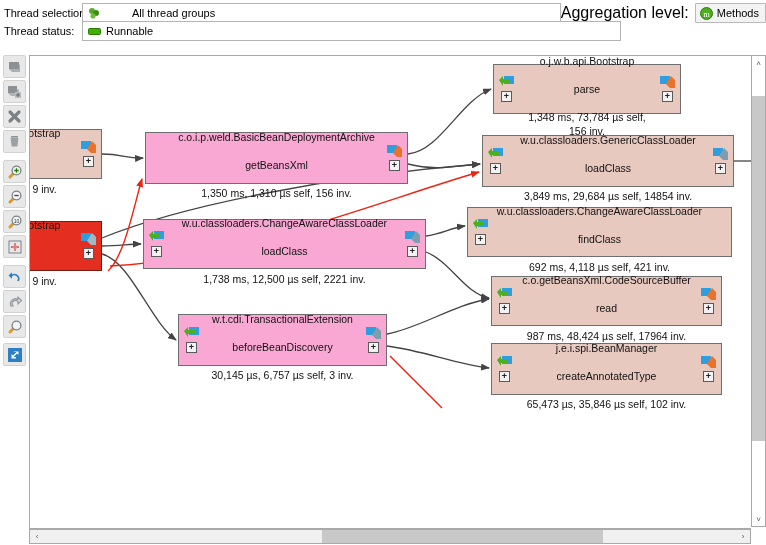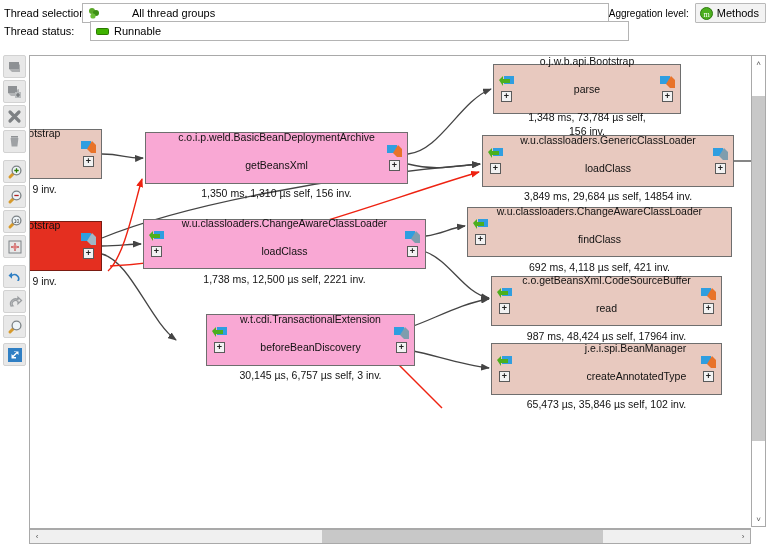--- a/index.html
+++ b/index.html
@@ -25,21 +25,21 @@
     background: #ffffff;
   }
   .row {
     position: absolute;
     left: 0; right: 0;
     height: 22px;
     display: flex;
     align-items: center;
   }
   .row1 { top: 2px; }
-  .row2 { top: 20px; gap: 8px; }
+  .row2 { top: 20px; }
 
   .field-label {
     font-size: 11px;
     color: #000;
     white-space: nowrap;
     padding-left: 4px;
     width: 78px;
   }
   .field-box {
     height: 20px;
@@ -49,21 +49,21 @@
     align-items: center;
     gap: 5px;
     padding: 0 5px;
     box-sizing: border-box;
     font-size: 11px;
   }
   .row1 .field-box { width: 539px; gap: 32px; }
   .row2 .field-box { width: 539px; }
 
   .agg-label {
-    font-size: 10px;
+    font-size: 16px;
     white-space: nowrap;
   }
   .agg-btn {
     margin-left: 6px;
     height: 20px;
     border: 1px solid #b9b9b9;
     background: #f3f3f3;
     display: flex;
     align-items: center;
     gap: 4px;
@@ -515,21 +515,21 @@
           <span class="ico">
             <svg width="15" height="13" viewBox="0 0 15 13">
               <rect x="0" y="0" width="10" height="8" fill="#2f9ee0"></rect>
               <path d="M6 8 l4 4 h5 v-8 l-4 -4" fill="#7f9dad"></path>
             </svg>
           </span>
           <span class="plusbox">+</span>
         </div>
       </div>
 
-      <div class="node grey" style="left:148px; top:258px; width:209px; height:52px;margin-left:28px;">
+      <div class="node grey" style="left:148px; top:258px; width:209px; height:52px;">
         <div class="label">
           <span>w.t.cdi.TransactionalExtension</span><br>
           <span>beforeBeanDiscovery</span><br>
           <span>30,145 µs, 6,757 µs self, 3 inv.</span>
         </div>
         <div class="node-ico-left">
           <span class="ico">
             <svg width="15" height="13" viewBox="0 0 15 13">
               <rect x="5" y="0" width="10" height="8" fill="#2f9ee0"></rect>
               <path d="M0 4 l4 -4 v3 h7 v4 h-7 v3 z" fill="#4caf1e"></path>
@@ -636,21 +636,21 @@
           <span class="ico">
             <svg width="15" height="13" viewBox="0 0 15 13">
               <rect x="0" y="0" width="10" height="8" fill="#2f9ee0"></rect>
               <path d="M6 8 l4 4 h5 v-8 l-4 -4" fill="#e8732a"></path>
             </svg>
           </span>
           <span class="plusbox">+</span>
         </div>
       </div>
 
-      <div class="node" style="left:461px; top:287px; width:231px; height:52px;text-align:right;">
+      <div class="node" style="left:461px; top:287px; width:231px; height:52px;">
         <div class="label">
           <span>j.e.i.spi.BeanManager</span><br>
           <span>createAnnotatedType</span><br>
           <span>65,473 µs, 35,846 µs self, 102 inv.</span>
         </div>
         <div class="node-ico-left">
           <span class="ico">
             <svg width="15" height="13" viewBox="0 0 15 13">
               <rect x="5" y="0" width="10" height="8" fill="#2f9ee0"></rect>
               <path d="M0 4 l4 -4 v3 h7 v4 h-7 v3 z" fill="#4caf1e"></path>

